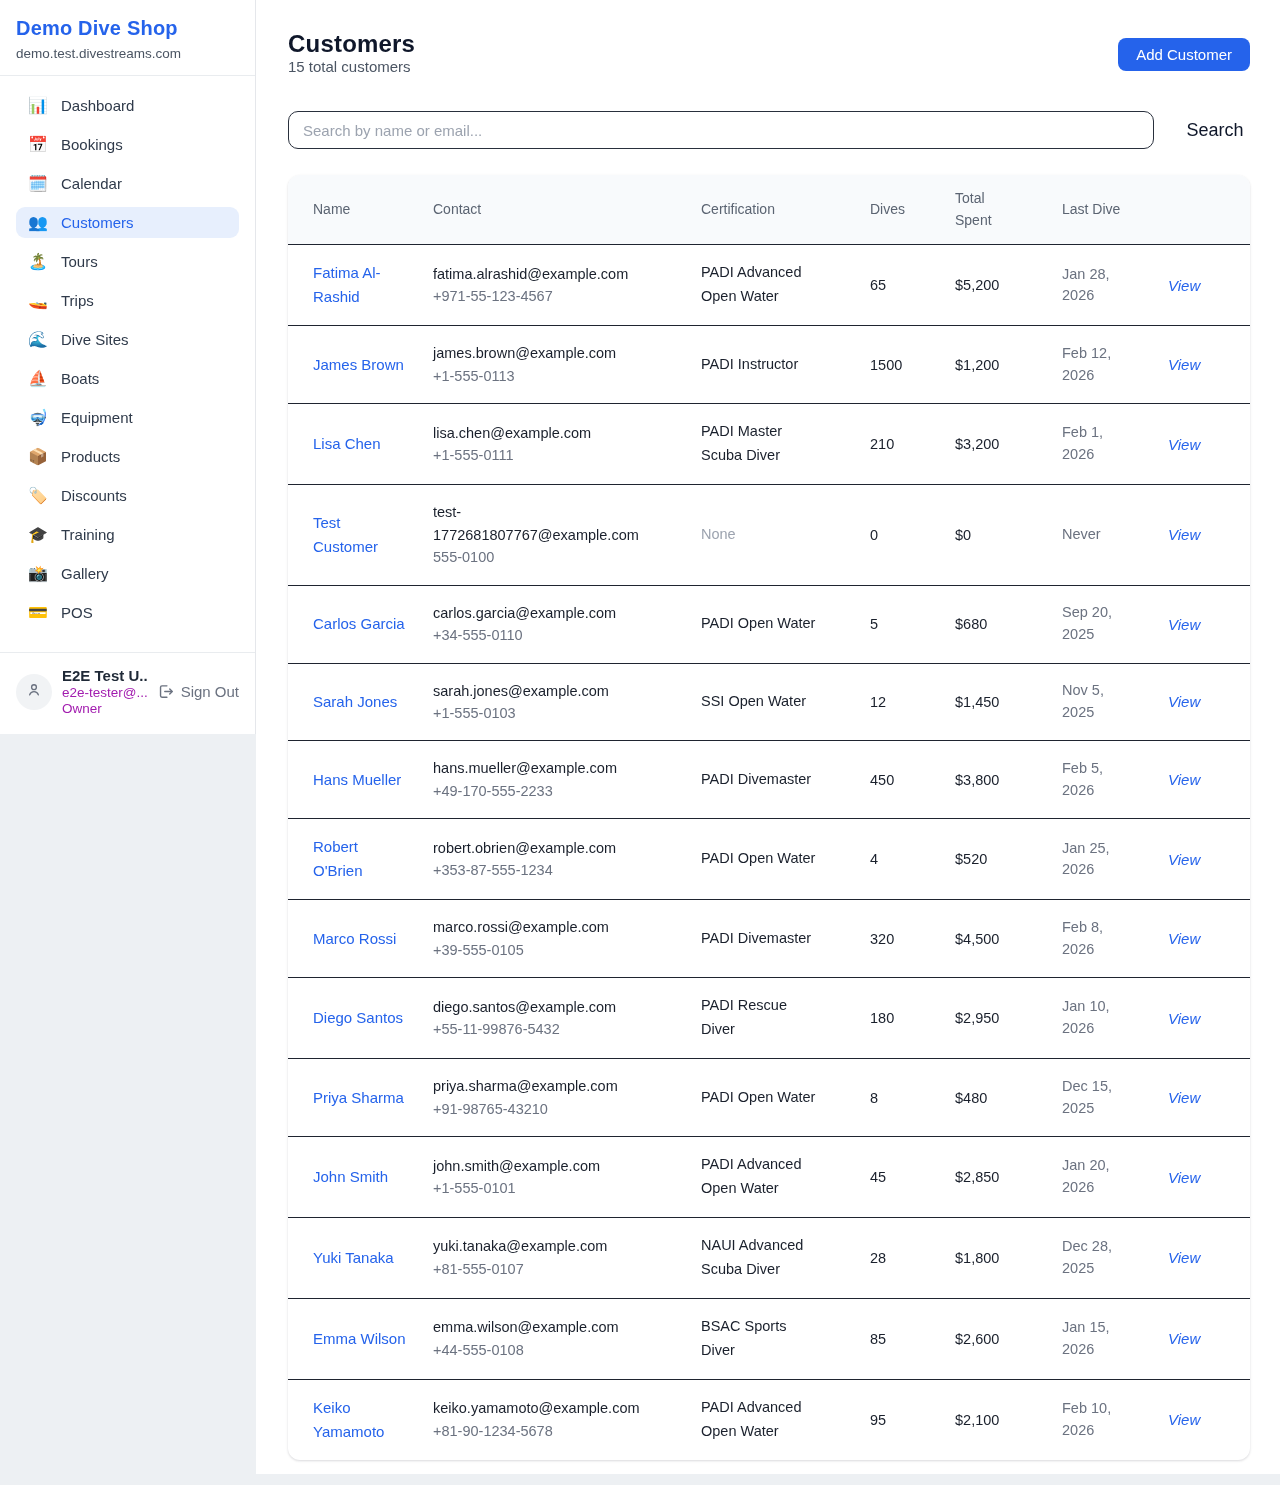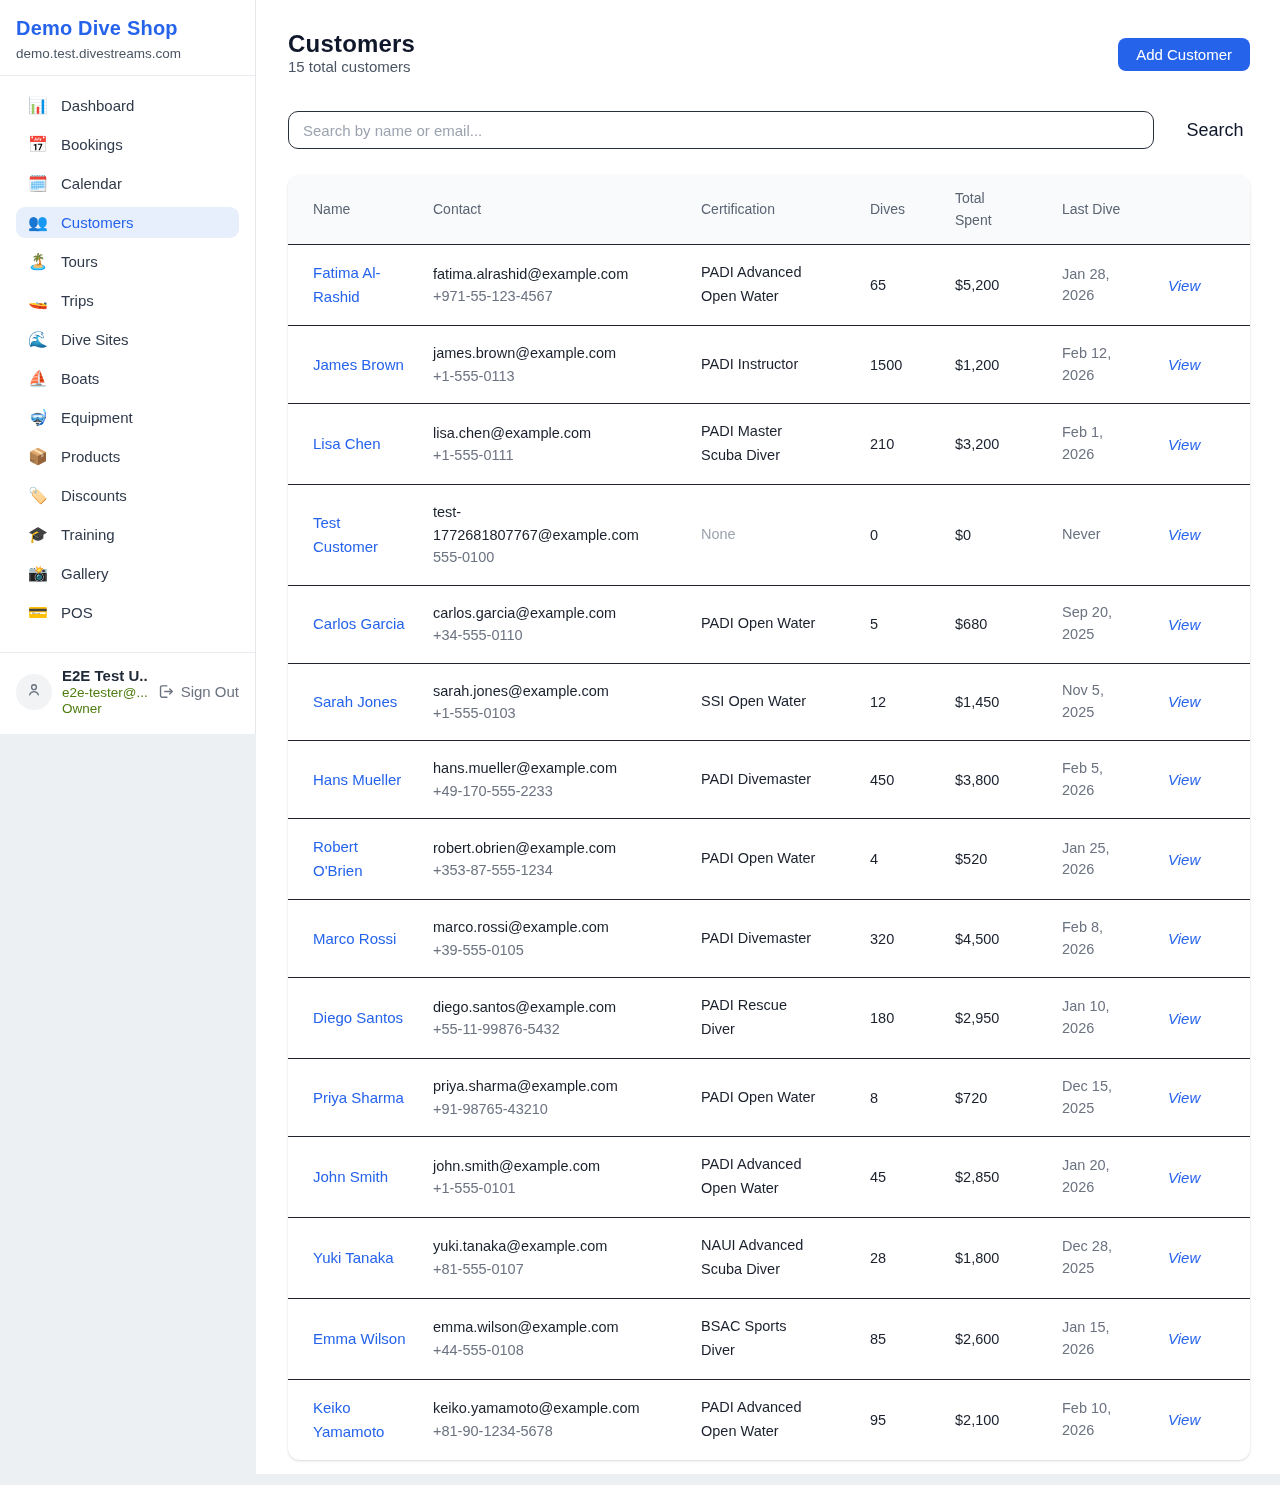--- a/index.html
+++ b/index.html
@@ -36,21 +36,21 @@
     padding:14px 16px 18px 16px;
     display:flex; align-items:center; gap:10px;
   }
   .avatar {
     width:36px; height:36px; border-radius:50%;
     background:#f1f3f5; flex:0 0 36px;
     display:flex; align-items:center; justify-content:center;
   }
   .user-block { width:104px; overflow:hidden; }
   .user-name { font-size:15px; font-weight:700; color:#1f2937; white-space:nowrap; }
-  .user-email, .user-role { font-size:13.5px; color:#4d7c0f; white-space:nowrap; margin-top:1px; }
+  .user-email, .user-role { font-size:13.5px; color:#a21caf; white-space:nowrap; margin-top:1px; }
   .signout {
     margin-left:auto; display:flex; align-items:center; gap:7px;
     color:#6b7280; font-size:15px; background:none; border:none;
     font-family:inherit; cursor:pointer; white-space:nowrap;
   }
 
   
   .main { flex:1; background:#fff; padding:30px 30px 14px 32px; }
   .main-header { display:flex; align-items:flex-start; justify-content:space-between; }
   .page-title { font-size:24px; font-weight:700; color:#0f172a; letter-spacing:.2px; }
@@ -436,21 +436,21 @@
               <td>
                 <div class="contact-wrap">
                   <div class="email">priya.sharma@example.com</div>
                   <div class="phone">+91-98765-43210</div>
                 </div>
               </td>
               <td>
                 <div class="cert">PADI Open Water</div>
               </td>
               <td class="dives">8</td>
-              <td class="total">$720</td>
+              <td class="total">$480</td>
               <td>
                 <div class="lastdive">Dec 15, 2025</div>
               </td>
               <td><a class="view-link">View</a></td>
             </tr>
             <tr>
               <td><a class="name-link">John Smith</a></td>
               <td>
                 <div class="contact-wrap">
                   <div class="email">john.smith@example.com</div>

